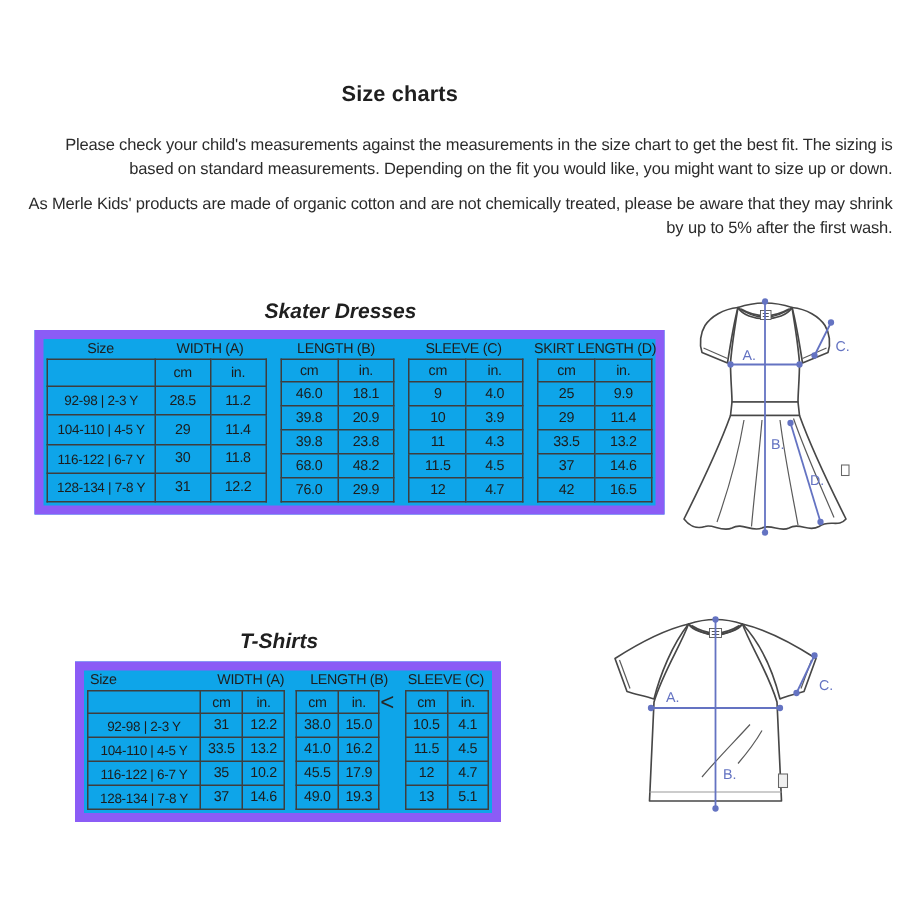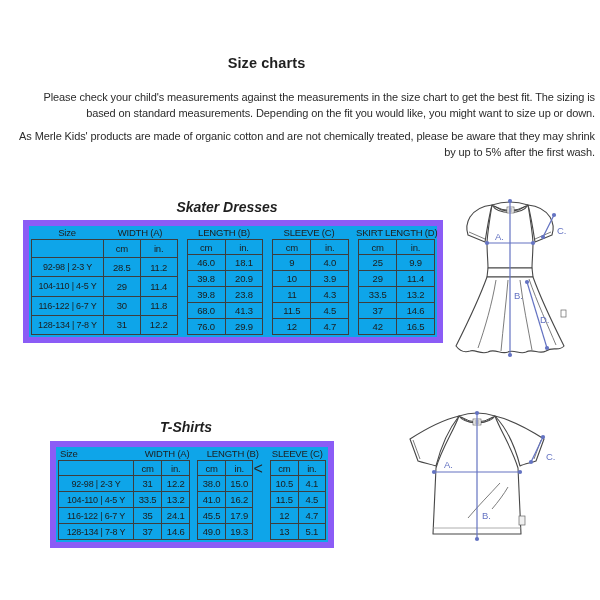--- a/index.html
+++ b/index.html
@@ -128,21 +128,21 @@
         <tr>
               <td>39.8</td>
               <td>20.9</td>
             </tr>
         <tr>
               <td>39.8</td>
               <td>23.8</td>
             </tr>
         <tr>
               <td>68.0</td>
-              <td>41.3</td>
+              <td>48.2</td>
             </tr>
         <tr>
               <td>76.0</td>
               <td>29.9</td>
             </tr>
       </tbody>
         </table>
 
       <table class="meas gap9">
         <colgroup>
@@ -291,21 +291,21 @@
               <td>12.2</td>
             </tr>
         <tr>
               <td class="sizecell">104-110 | 4-5 Y</td>
               <td>33.5</td>
               <td>13.2</td>
             </tr>
         <tr>
               <td class="sizecell">116-122 | 6-7 Y</td>
               <td>35</td>
-              <td>24.1</td>
+              <td>10.2</td>
             </tr>
         <tr>
               <td class="sizecell">128-134 | 7-8 Y</td>
               <td>37</td>
               <td>14.6</td>
             </tr>
       </tbody>
         </table>
 
       <table class="meas gap7">

